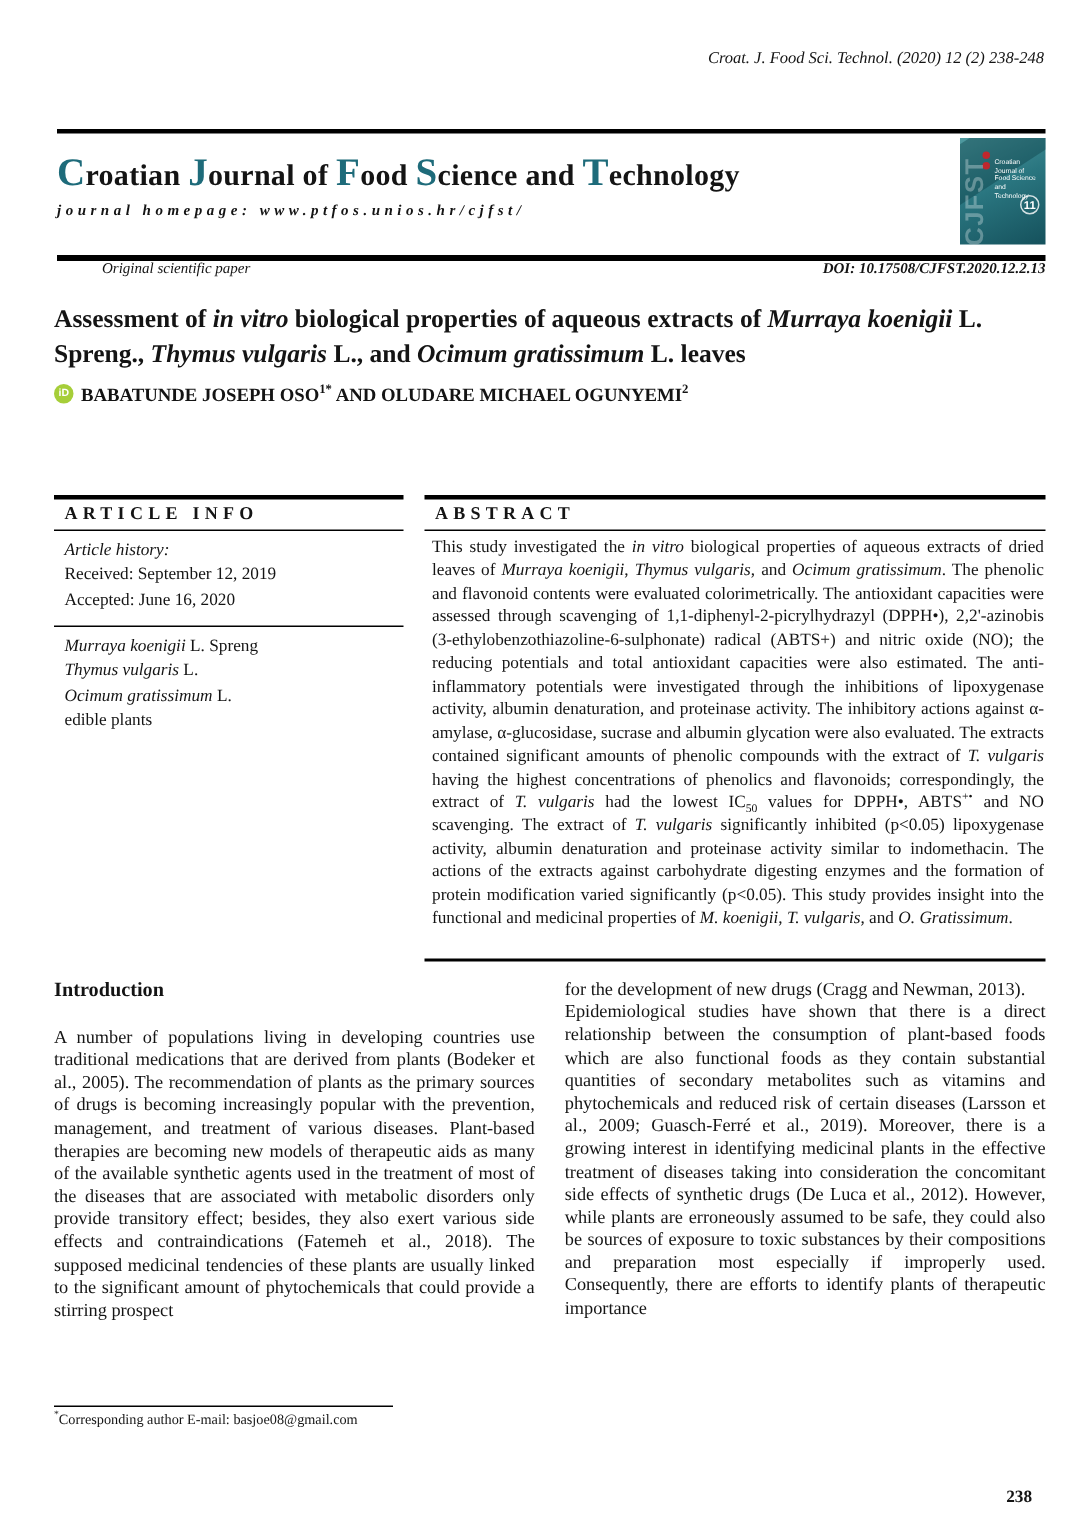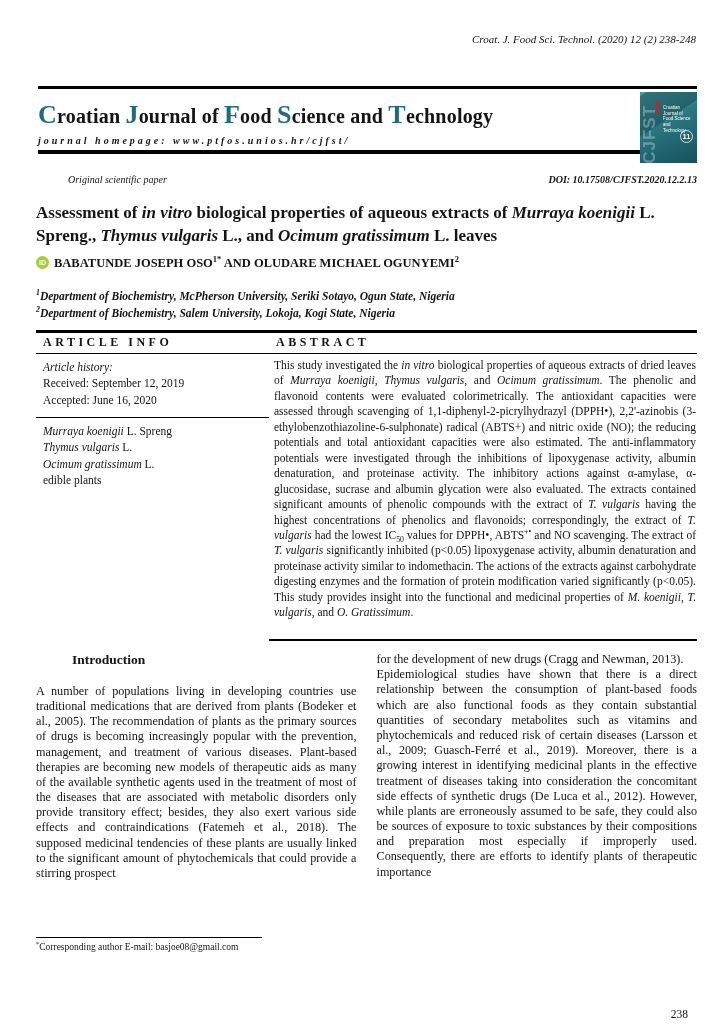--- a/index.html
+++ b/index.html
@@ -11,21 +11,21 @@
     box-shadow:0 0 8px rgba(0,0,0,.45);
   }
   sup { font-size:68%; line-height:0; vertical-align:super; }
   sub { font-size:68%; line-height:0; vertical-align:sub; }
 
   
   .running-head { position:absolute; top:33px; right:28px; font-style:italic; font-size:11px; }
 
   
   .masthead {
-    position:absolute; top:86px; left:38px; right:27px; height:68px;
+    position:absolute; top:86px; left:38px; right:27px; height:88px;
     border-top:3.5px solid #000; border-bottom:4.5px solid #000;
     display:flex; align-items:stretch; justify-content:space-between;
   }
   .mast-text { padding-top:11px; }
   .journal-title { font-size:20px; font-weight:bold; letter-spacing:.2px; white-space:nowrap; }
   .journal-title .cap { font-size:26px; font-weight:bold; }
   .homepage-line {
     margin-top:5px; font-size:10px; font-weight:bold; font-style:italic;
     letter-spacing:3px; white-space:nowrap;
   }
@@ -61,45 +61,45 @@
   .article-title { position:absolute; top:201px; left:36px; right:27px; font-size:17px; font-weight:bold; line-height:1.38; }
   .authors-row { position:absolute; top:256px; left:36px; right:27px; font-size:12.5px; font-weight:bold; display:flex; }
   .orcid-badge {
     display:inline-flex; width:13px; height:13px; border-radius:50%; background:#a6ce39;
     color:#fff; font-size:7px; font-weight:bold; align-items:center; justify-content:center;
     margin-right:5px; font-family:"Liberation Sans", sans-serif; flex:0 0 auto; cursor:pointer;
   }
   .affiliations { position:absolute; top:288px; left:36px; right:27px; font-size:11.5px; font-weight:bold; font-style:italic; line-height:1.45; }
 
   
-  .info-grid { position:absolute; top:330px; left:36px; right:27px; display:flex; align-items:flex-start; }
+  .info-grid { position:absolute; top:330px; left:36px; right:27px; display:flex; gap:14px; align-items:flex-start; }
   .col-info { width:233px; flex:0 0 auto; font-size:11.5px; }
   .col-abstract { flex:1 1 auto; font-size:11.5px; }
   .box-head {
     border-top:3px solid #000; border-bottom:1.8px solid #000;
     font-weight:bold; font-size:12px; letter-spacing:3.5px; padding:2px 0 3px 7px;
   }
   .history-block { padding:5px 0 9px 7px; border-bottom:1.8px solid #000; line-height:1.42; }
   .keywords-block { padding:5px 0 0 7px; line-height:1.42; }
   .info-label { font-style:italic; }
   .abstract-body {
     padding:4px 1px 18px 5px; text-align:justify; line-height:1.345; border-bottom:2px solid #000;
   }
 
   
   .body-grid { position:absolute; top:652px; left:36px; right:27px; display:flex; gap:20px; }
   .body-col { flex:1 1 0; font-size:12.2px; line-height:1.245; text-align:justify; }
-  .section-heading { font-size:13.5px; font-weight:bold; margin-bottom:15px; text-align:left;margin-left:36px; }
+  .section-heading { font-size:13.5px; font-weight:bold; margin-bottom:15px; text-align:left; }
   .body-col p + p { margin-top:0; }
 
   
   .footnote-rule { position:absolute; top:937px; left:36px; width:226px; border-top:1.5px solid #000; }
   .footnote-text { position:absolute; top:942px; left:36px; font-size:9.5px; }
 
-  .page-number { position:absolute; top:992px; right:36px; font-size:11.5px; font-weight:normal;margin-top:16px; }
+  .page-number { position:absolute; top:992px; right:36px; font-size:11.5px; font-weight:bold; }
 </style>
 </head>
 <body>
 
 <div class="page">
 
   <div class="running-head">Croat. J. Food Sci. Technol. (2020) 12 (2) 238-248</div>
 
   <div class="masthead">
     <div class="mast-text">
@@ -121,24 +121,20 @@
     <span class="meta-doi">DOI: 10.17508/CJFST.2020.12.2.13</span>
   </div>
 
   <h1 class="article-title"><span>Assessment of </span><span style="font-style: italic;">in vitro</span><span> biological properties of aqueous extracts of </span><span style="font-style: italic;">Murraya koenigii</span><span> L. Spreng., </span><span style="font-style: italic;">Thymus vulgaris</span><span> L., and </span><span style="font-style: italic;">Ocimum gratissimum</span><span> L. leaves</span></h1>
 
   <div class="authors-row">
     <span class="orcid-badge">iD</span>
     <span><span>BABATUNDE JOSEPH OSO</span><sup>1*</sup><span> AND OLUDARE MICHAEL OGUNYEMI</span><sup>2</sup></span>
   </div>
 
-  <div class="affiliations">
-    <div><sup>1</sup><span>Department of Biochemistry, McPherson University, Seriki Sotayo, Ogun State, Nigeria</span></div>
-    <div><sup>2</sup><span>Department of Biochemistry, Salem University, Lokoja, Kogi State, Nigeria</span></div>
-  </div>
 
   <div class="info-grid">
 
     <div class="col-info">
       <div class="box-head">ARTICLE INFO</div>
       <div class="history-block">
         <div class="info-label">Article history:</div>
         <div>Received: September 12, 2019</div>
         <div>Accepted: June 16, 2020</div>
       </div>

